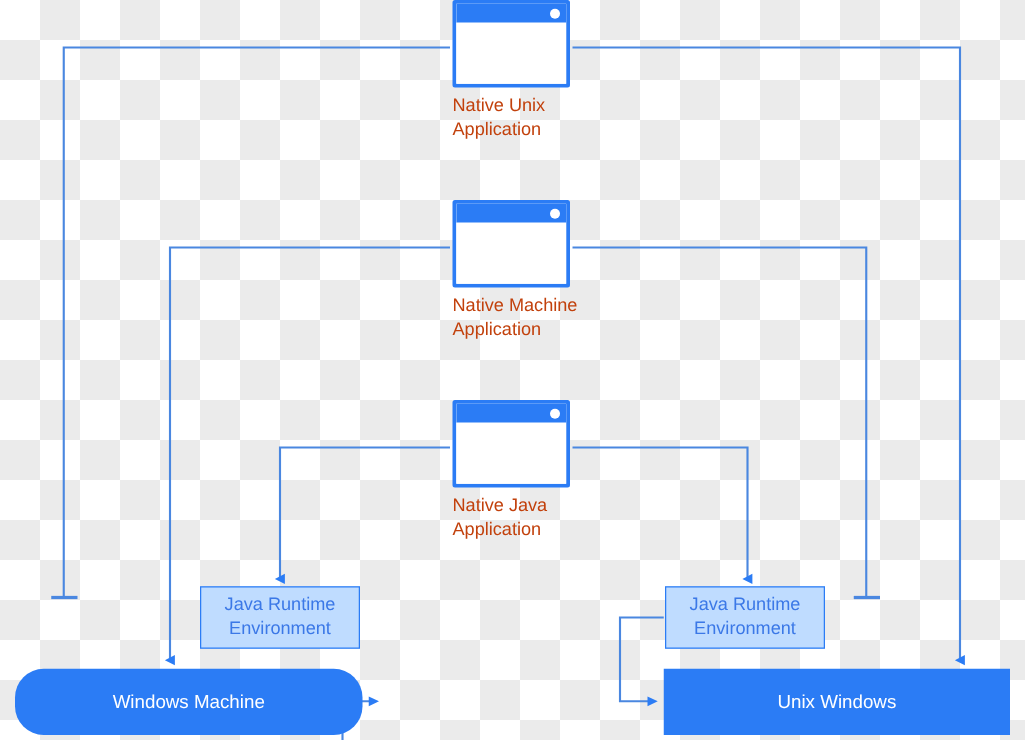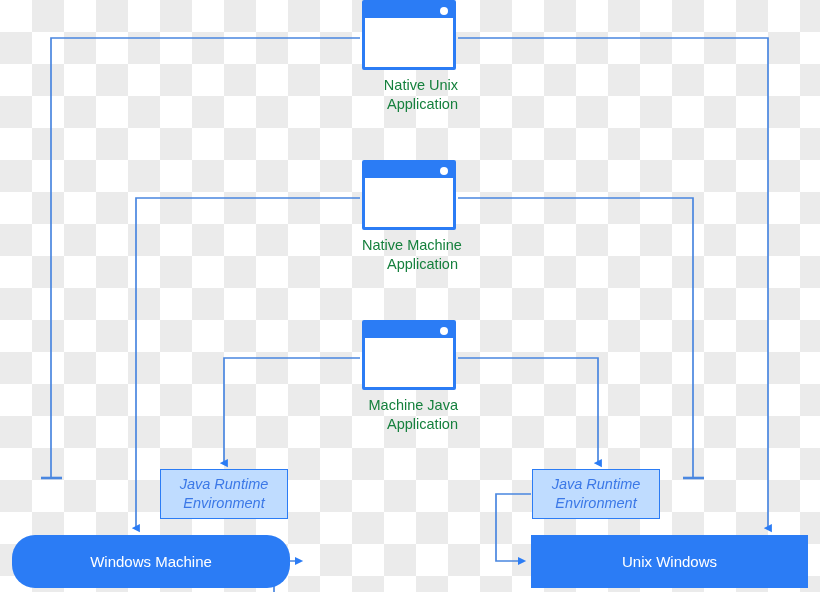--- a/index.html
+++ b/index.html
@@ -60,43 +60,42 @@
     height: 8px;
     border-radius: 50%;
     background: #ffffff;
   }
   .appwin-body {
     background: #ffffff;
     height: 100%;
   }
   .applabel {
     margin-top: 6px;
-    text-align: right;
-    color: #15803d;
+    text-align: left;
+    color: #c2410c;
     font-size: 14.5px;
     line-height: 19px;
     white-space: nowrap;
   }
 
   
   .jre {
     position: absolute;
     width: 128px;
     height: 50px;
     box-sizing: border-box;
     border: 1.6px solid #2b7cf5;
     background: #bfdcff;
     display: flex;
     align-items: center;
     justify-content: center;
     text-align: center;
     color: #3b78e7;
     font-size: 14.5px;
     line-height: 19px;
-    font-style: italic;
   }
 
   
   .machine {
     position: absolute;
     height: 53px;
     background: #2b7cf5;
     display: flex;
     align-items: center;
     justify-content: center;
@@ -169,21 +168,21 @@
   </div>
 
   <div class="appnode" style="left:362px; top:320px;">
     <div class="appwin">
       <div class="appwin-bar">
         <span class="appwin-dot"></span>
       </div>
       <div class="appwin-body"></div>
     </div>
     <div class="applabel">
-      <div>Machine Java</div>
+      <div>Native Java</div>
       <div>Application</div>
     </div>
   </div>
 
   <div class="jre" style="left:160px; top:469px;">
     <div>
       <div>Java Runtime</div>
       <div>Environment</div>
     </div>
   </div>

